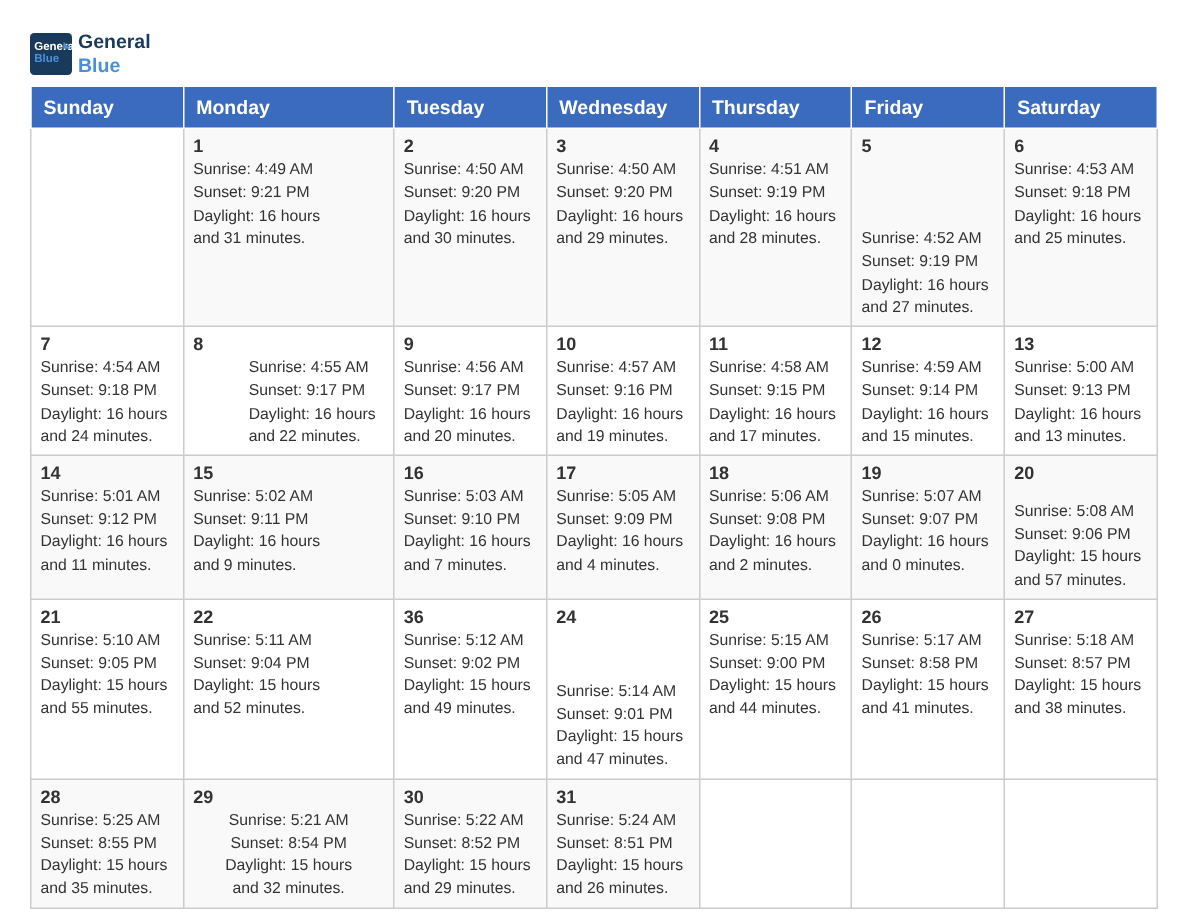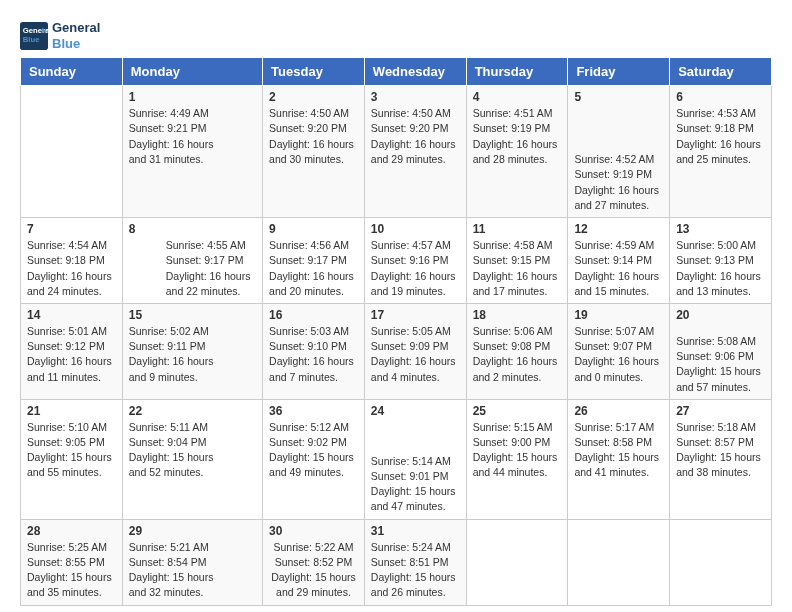--- a/index.html
+++ b/index.html
@@ -313,28 +313,28 @@
       <tr>
         <td>
           <span class="day-number">28</span>
           <div class="day-info" style="white-space: pre-line;">Sunrise: 5:25 AM
 Sunset: 8:55 PM
 Daylight: 15 hours
 and 35 minutes.</div>
         </td>
         <td>
           <span class="day-number">29</span>
-          <div class="day-info" style="white-space: pre-line;">Sunrise: 5:21 AM
+          <div class="day-info" style="white-space: pre-line; text-align: center;">Sunrise: 5:21 AM
 Sunset: 8:54 PM
 Daylight: 15 hours
 and 32 minutes.</div>
         </td>
         <td>
           <span class="day-number">30</span>
-          <div class="day-info" style="white-space: pre-line; text-align: center;">Sunrise: 5:22 AM
+          <div class="day-info" style="white-space: pre-line;">Sunrise: 5:22 AM
 Sunset: 8:52 PM
 Daylight: 15 hours
 and 29 minutes.</div>
         </td>
         <td>
           <span class="day-number">31</span>
           <div class="day-info" style="white-space: pre-line;">Sunrise: 5:24 AM
 Sunset: 8:51 PM
 Daylight: 15 hours
 and 26 minutes.</div>

